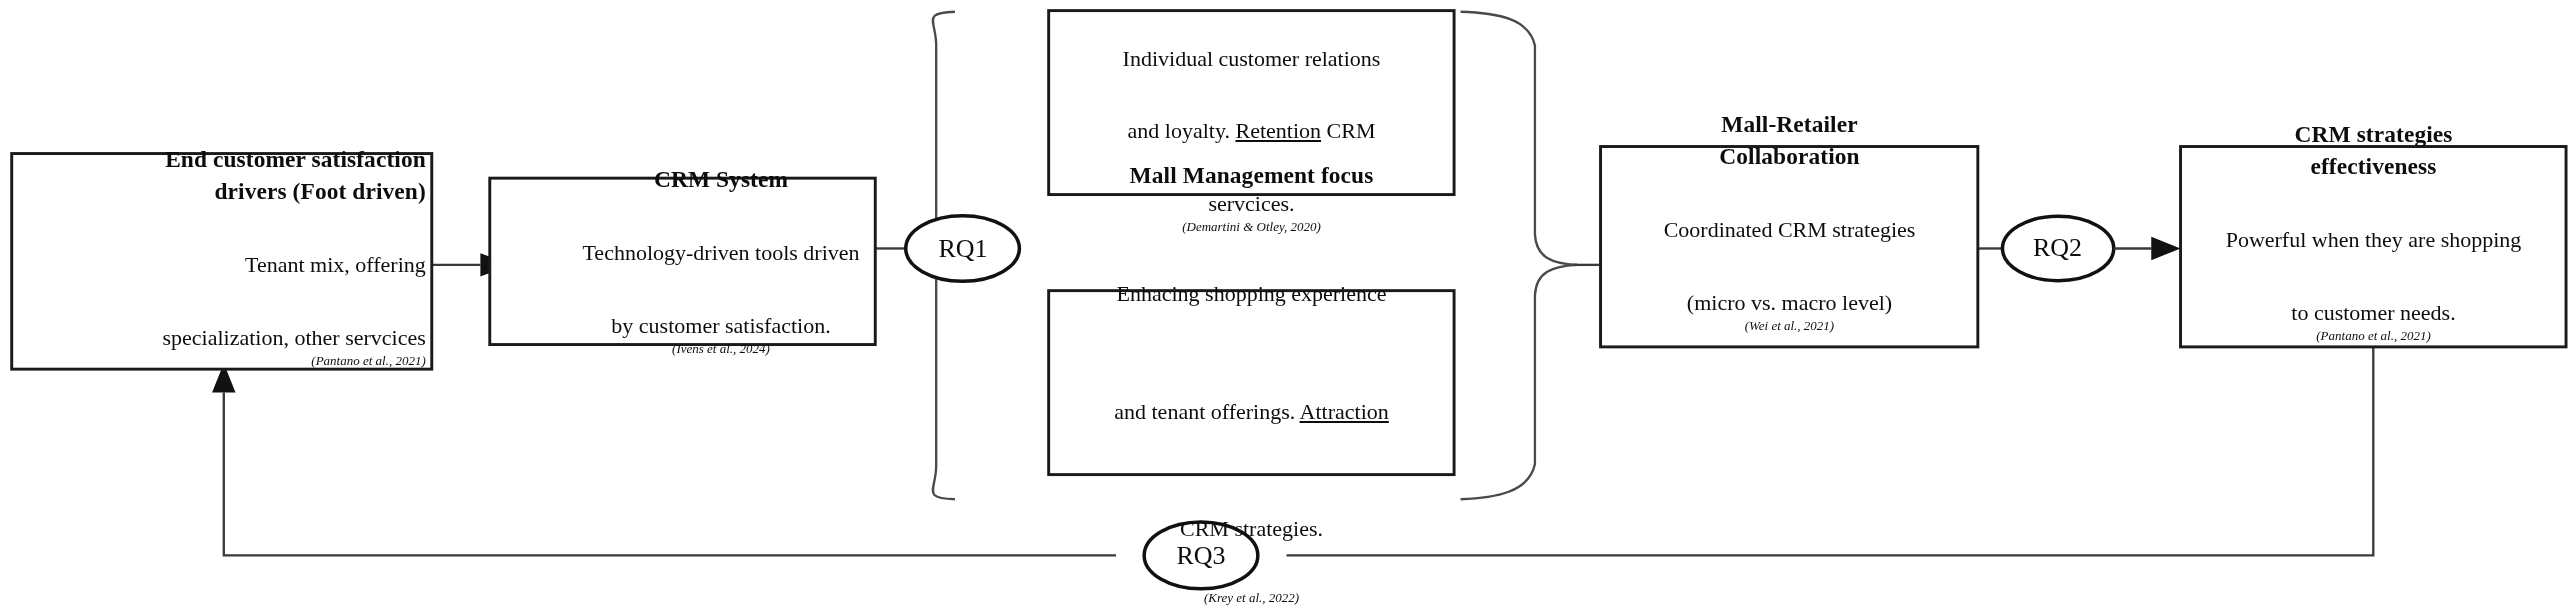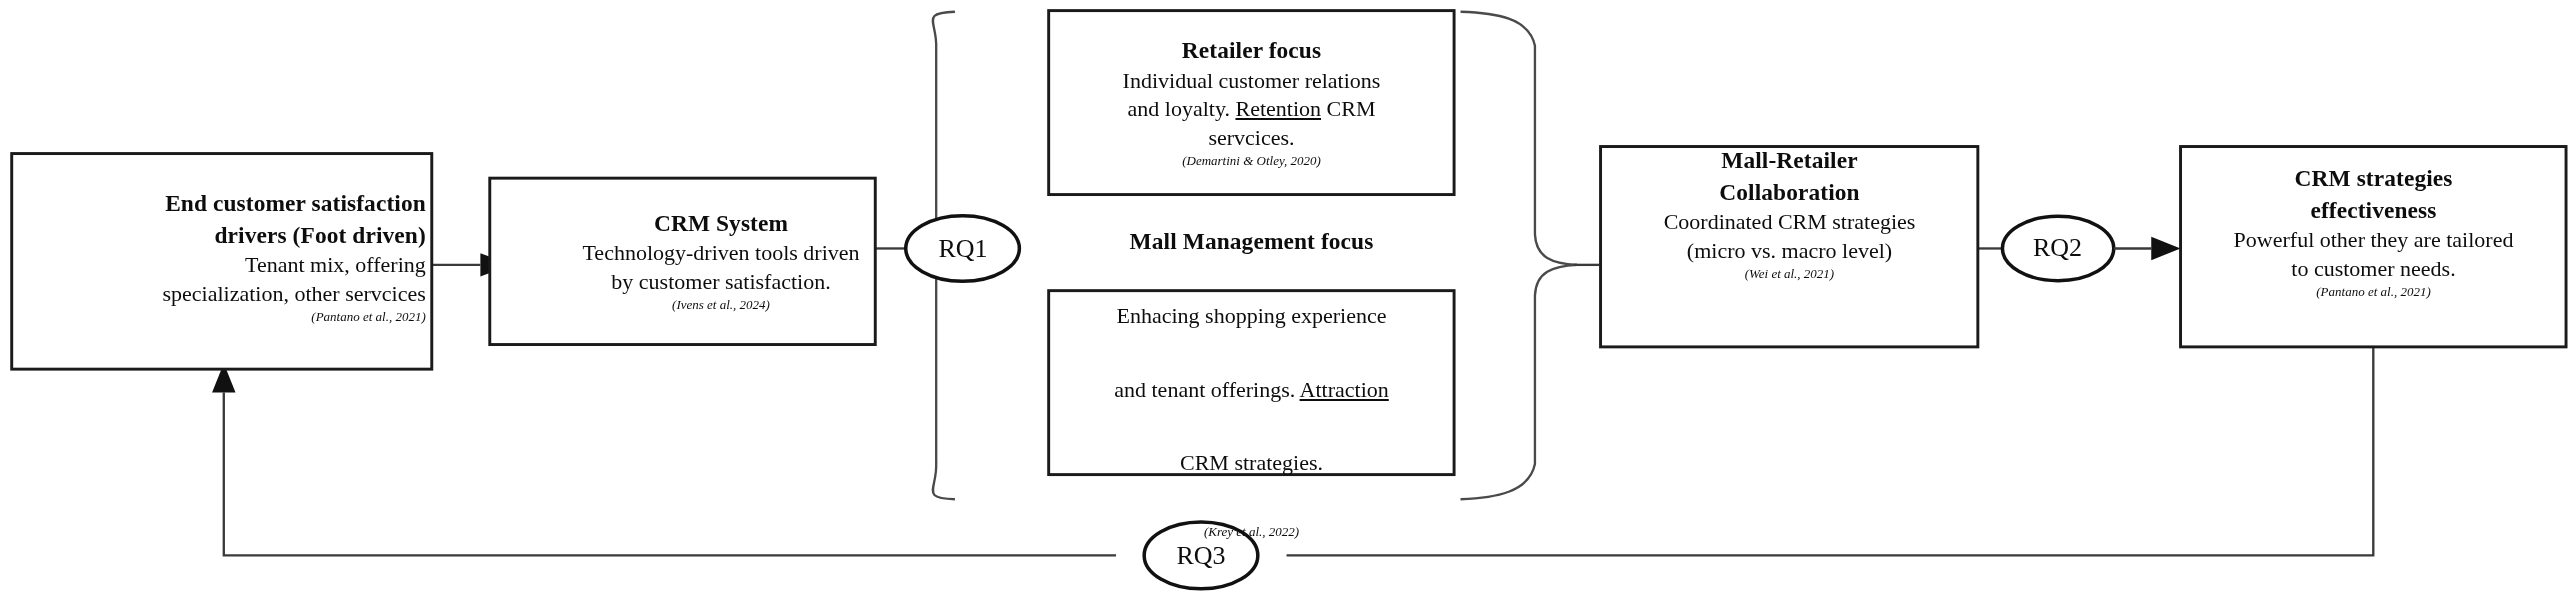--- a/index.html
+++ b/index.html
@@ -62,20 +62,21 @@
   }
   .box-title {
     font-weight: bold;
     font-size: 23.4px;
     letter-spacing: 0.1px;
     margin-bottom: 1.2px;
   }
   .box-body {
     font-size: 22px;
     font-weight: normal;
+    margin-top: 44px;
   }
   .box-cite {
     font-style: italic;
     font-size: 13px;
     margin-top: 0.6px;
   }
   .kw-underline {
     text-decoration: underline;
   }
   .rq-label {
@@ -187,32 +188,32 @@
   </div>
 
   <div class="box-text" style="left:1049px; top:291px; width:405px; height:184px; padding:3.5px 5.9px;gap:45px;">
     <div class="box-title">Mall Management focus</div>
     <div class="box-body">Enhacing shopping experience</div>
     <div class="box-body"><span>and tenant offerings. </span><span class="kw-underline">Attraction</span><span></span></div>
     <div class="box-body">CRM strategies.</div>
     <div class="box-cite">(Krey et al., 2022)</div>
   </div>
 
-  <div class="box-text" style="left:1601px; top:130px; width:377px; height:168px; padding:3.5px 5.9px;">
+  <div class="box-text" style="left:1601px; top:138px; width:377px; height:168px; padding:3.5px 5.9px;">
     <div class="box-title">Mall-Retailer</div>
     <div class="box-title">Collaboration</div>
     <div class="box-body">Coordinated CRM strategies</div>
     <div class="box-body">(micro vs. macro level)</div>
     <div class="box-cite">(Wei et al., 2021)</div>
   </div>
 
   <div class="box-text" style="left:2181px; top:146px; width:385px; height:172px; padding:3.5px 5.9px;border-radius:11px;">
     <div class="box-title">CRM strategies</div>
     <div class="box-title">effectiveness</div>
-    <div class="box-body">Powerful other they are tailored</div>
+    <div class="box-body">Powerful when they are shopping</div>
     <div class="box-body">to customer needs.</div>
     <div class="box-cite">(Pantano et al., 2021)</div>
   </div>
 
   <div class="rq-label" style="left:906px; top:216px; width:114px; height:66px;">RQ1</div>
 
   <div class="rq-label" style="left:2002px; top:216px; width:111px; height:64px;">RQ2</div>
 
   <div class="rq-label" style="left:1144px; top:522px; width:114px; height:67px;">RQ3</div>
 

